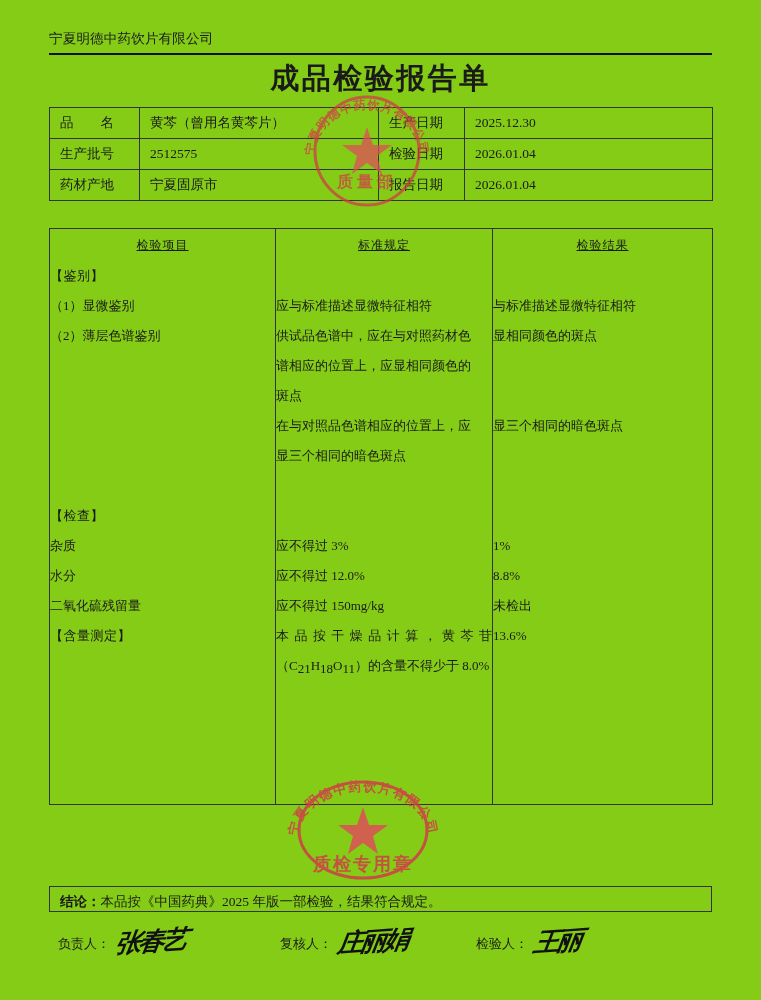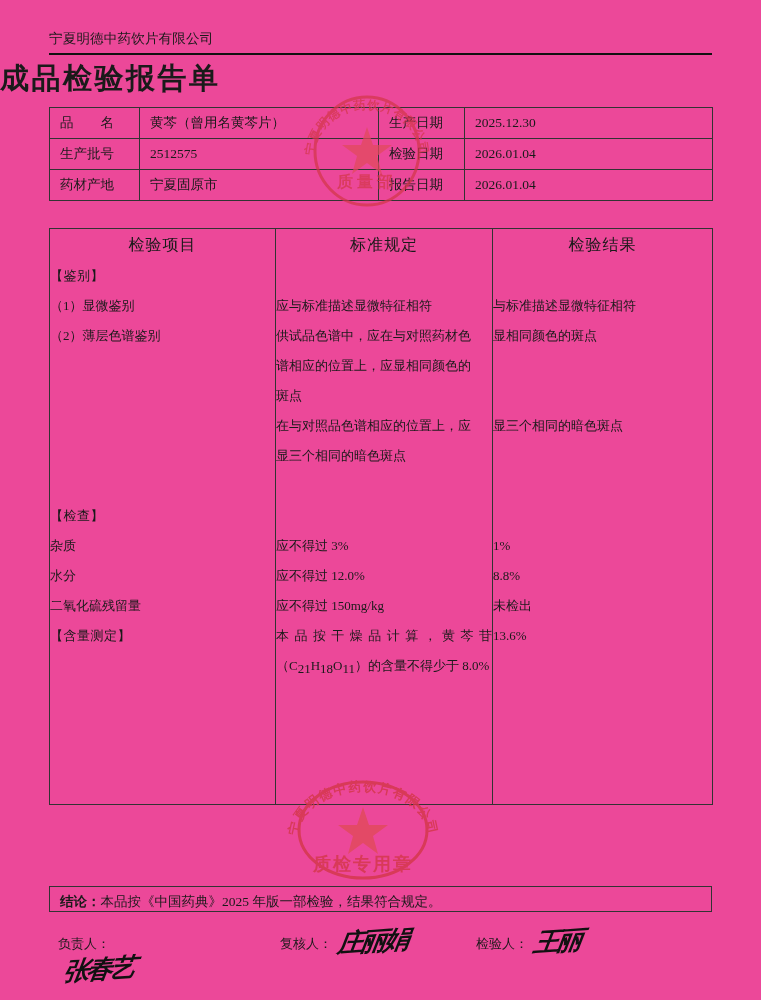--- a/index.html
+++ b/index.html
@@ -8,21 +8,21 @@
     background: #ffffff;
   }
   body {
     font-family: "Liberation Serif", "DejaVu Serif", serif;
     color: #1a1a1a;
   }
   #page {
     position: relative;
     width: 761px;
     height: 1000px;
-    background: #ec4899;
+    background: #84cc16;
     overflow: hidden;
   }
 
   
   .hdr {
     position: absolute;
     left: 49px;
     top: 30px;
     width: 663px;
     display: flex;
@@ -38,20 +38,21 @@
     top: 53px;
     width: 663px;
     height: 2px;
     background: #111;
   }
   .doc-title {
     position: absolute;
     left: 0;
     top: 59px;
     width: 761px;
+    text-align: center;
     font-size: 29px;
     font-weight: bold;
     letter-spacing: 2.5px;
     font-family: "Liberation Serif", "DejaVu Serif", serif;
   }
 
   
   .tbl {
     position: absolute;
     border-collapse: collapse;
@@ -87,21 +88,22 @@
     font-size: 13px;
   }
   #main-table tr.hdr-row td {
     border-top: 1px solid #333;
     border-bottom: none;
     height: 32px;
     text-align: center;
     vertical-align: middle;
   }
   .col-head {
-    font-size: 16px;
+    text-decoration: underline;
+    font-size: 12px;
     letter-spacing: 1px;
   }
   .col-item  { width: 226px; }
   .col-std   { width: 217px; }
   .col-res   { width: 220px; }
 
   .cellpad { padding: 0 8px 0 10px; }
   .line {
     line-height: 30px;
     white-space: nowrap;
@@ -151,21 +153,21 @@
     margin-left: 6px;
     font-family: "DejaVu Sans", sans-serif;
     font-size: 26px;
     font-style: italic;
     font-weight: bold;
     color: #111;
     line-height: 22px;
     transform: skewX(-12deg) rotate(-4deg);
     letter-spacing: -3px;
   }
-  #sig1 { left: 9px; flex-direction: column; }
+  #sig1 { left: 9px; }
   #sig2 { left: 231px; }
   #sig3 { left: 427px; }
 
   
   .seal {
     position: absolute;
     pointer-events: none;
     opacity: .72;
   }
   .seal svg { display: block; }

